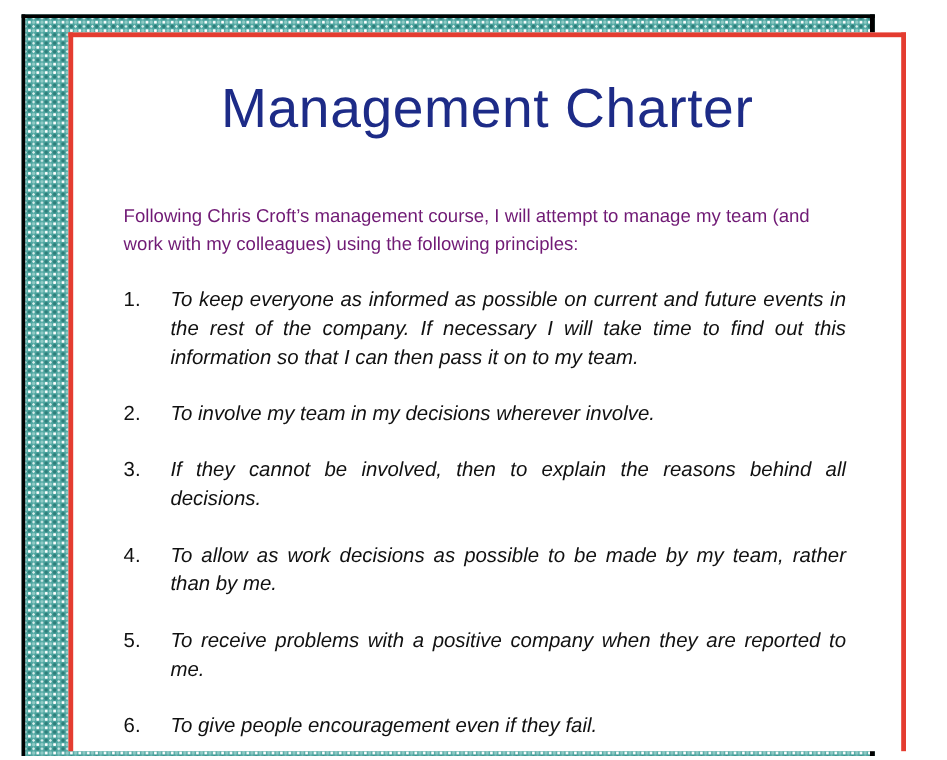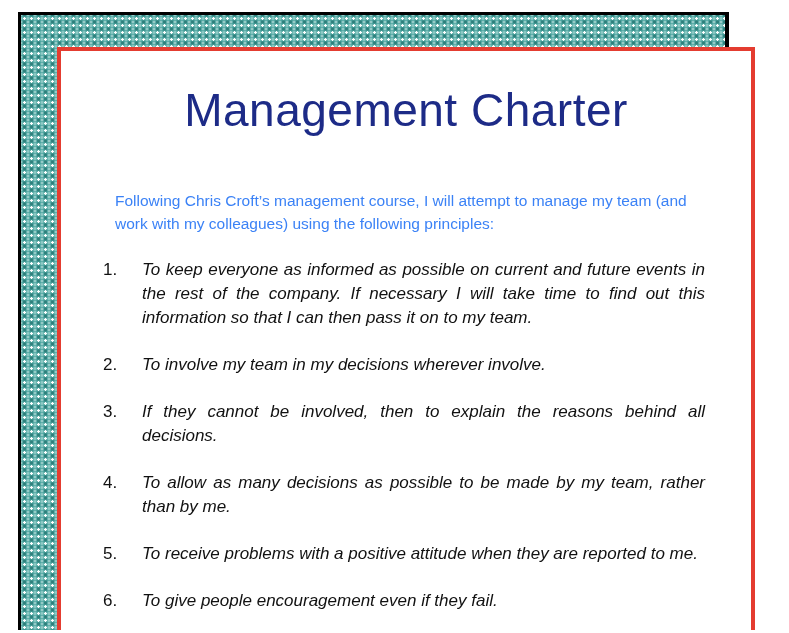--- a/index.html
+++ b/index.html
@@ -24,21 +24,21 @@
     border-right-width: 4px;
     border-bottom: 0;
     background-color: #4da5a0;
     background-image:
       radial-gradient(circle, #ffffff 1px, rgba(255,255,255,0) 1.5px),
       radial-gradient(circle, #dff0ee 0.8px, rgba(223,240,238,0) 1.2px),
       radial-gradient(circle, #2e7f7b 1.3px, rgba(46,127,123,0) 1.8px),
       radial-gradient(circle, #8ecac5 1.3px, rgba(142,202,197,0) 1.8px);
     background-size: 7px 7px;
     background-position: 0 0, 3.5px 3.5px, 0 3.5px, 3.5px 0;
-    padding: 32px 24px 0 36px;
+    padding: 12px 24px 0 36px;
   }
   
   .charter-inner {
     box-sizing: border-box;
     width: 698px;
     height: 599px;
     border: 4px solid #e43c30;
     border-bottom: 0;
     background: #ffffff;
     overflow: hidden;
@@ -46,24 +46,24 @@
   .title {
     margin: 32px 0 0 0;
     text-align: center;
     font-size: 46px;
     line-height: 54px;
     font-weight: 400;
     letter-spacing: 0.5px;
     color: #1d2b87;
   }
   .intro {
-    margin: 52px 58px 0 54px;
+    margin: 52px 58px 0 42px;
     font-size: 15.5px;
     line-height: 23px;
-    color: #3b82f6;
+    color: #701a75;
   }
   .principles {
     margin: 0 46px 0 42px;
   }
   .item {
     display: flex;
     margin-top: 23px;
     font-size: 17px;
     line-height: 24px;
     color: #111111;
@@ -102,25 +102,25 @@
         <div class="item">
           <span class="num">2.</span>
           <span class="txt">To involve my team in my decisions wherever involve.</span>
         </div>
         <div class="item">
           <span class="num">3.</span>
           <span class="txt">If they cannot be involved, then to explain the reasons behind all decisions.</span>
         </div>
         <div class="item">
           <span class="num">4.</span>
-          <span class="txt">To allow as many decisions as possible to be made by my team, rather than by me.</span>
+          <span class="txt">To allow as work decisions as possible to be made by my team, rather than by me.</span>
         </div>
         <div class="item">
           <span class="num">5.</span>
-          <span class="txt">To receive problems with a positive attitude when they are reported to me.</span>
+          <span class="txt">To receive problems with a positive company when they are reported to me.</span>
         </div>
         <div class="item">
           <span class="num">6.</span>
           <span class="txt">To give people encouragement even if they fail.</span>
         </div>
       </div>
     </div>
   </div>
   <div class="cut-strip"></div>
 </div>

